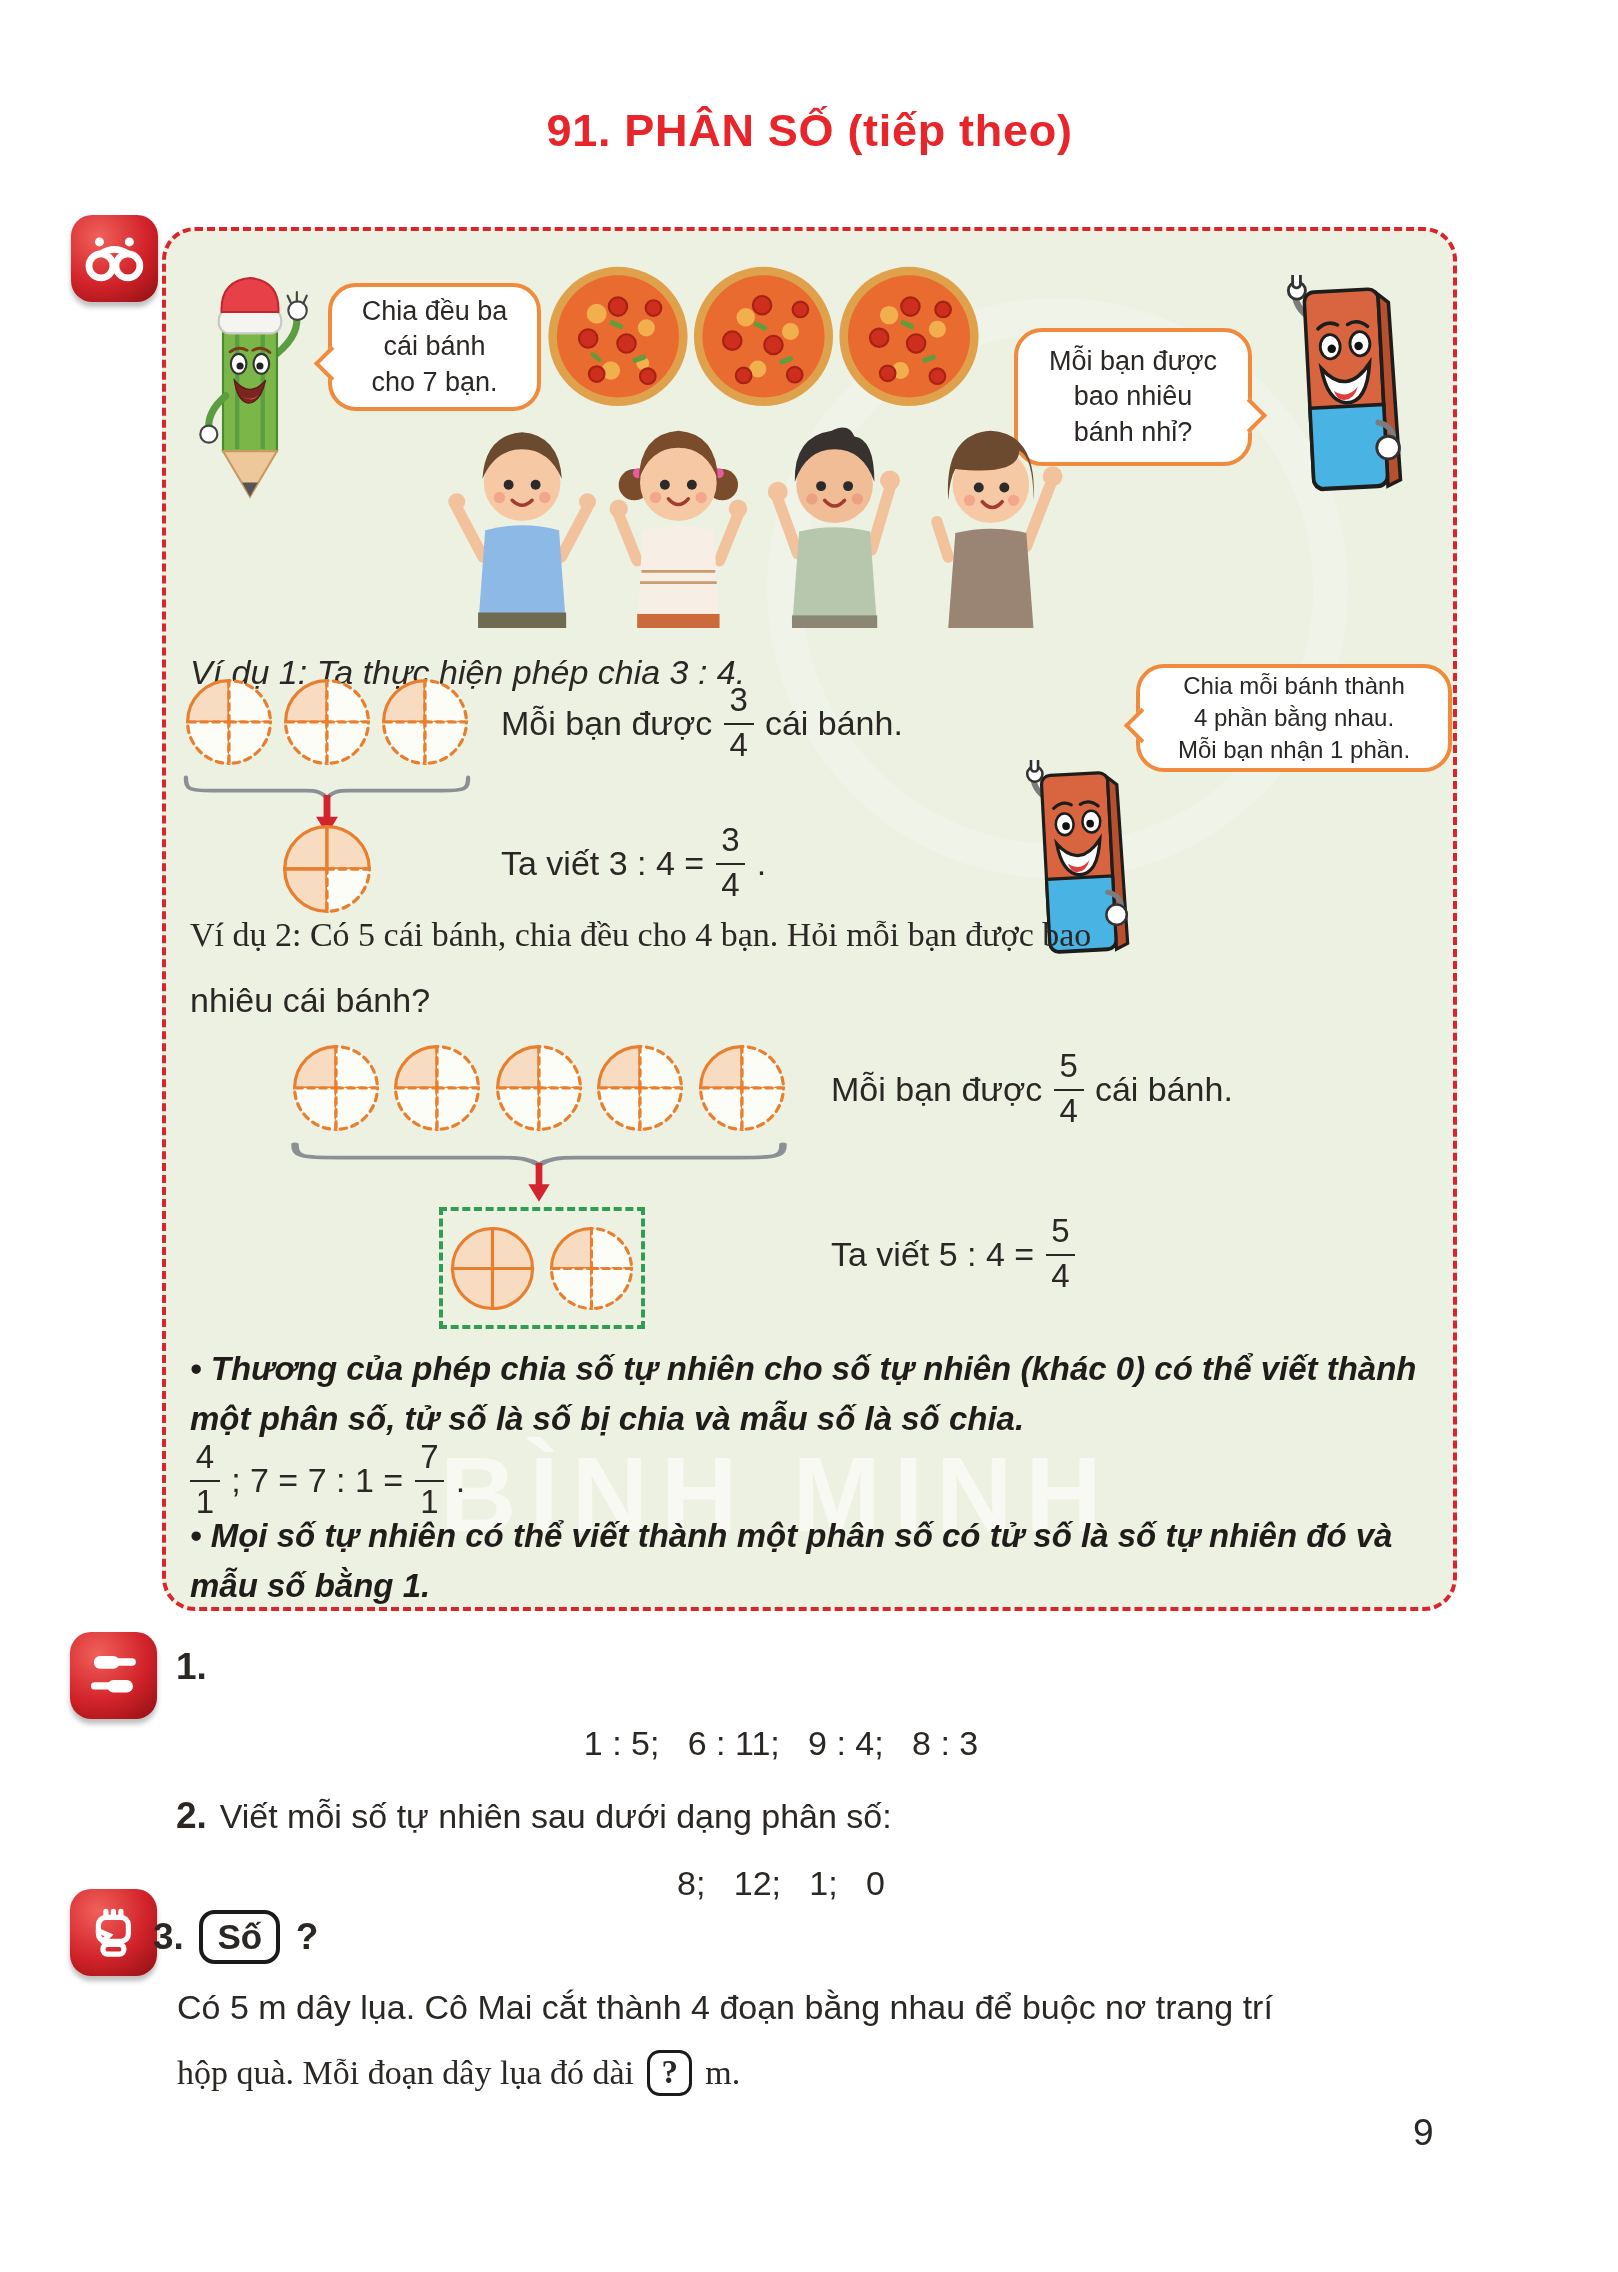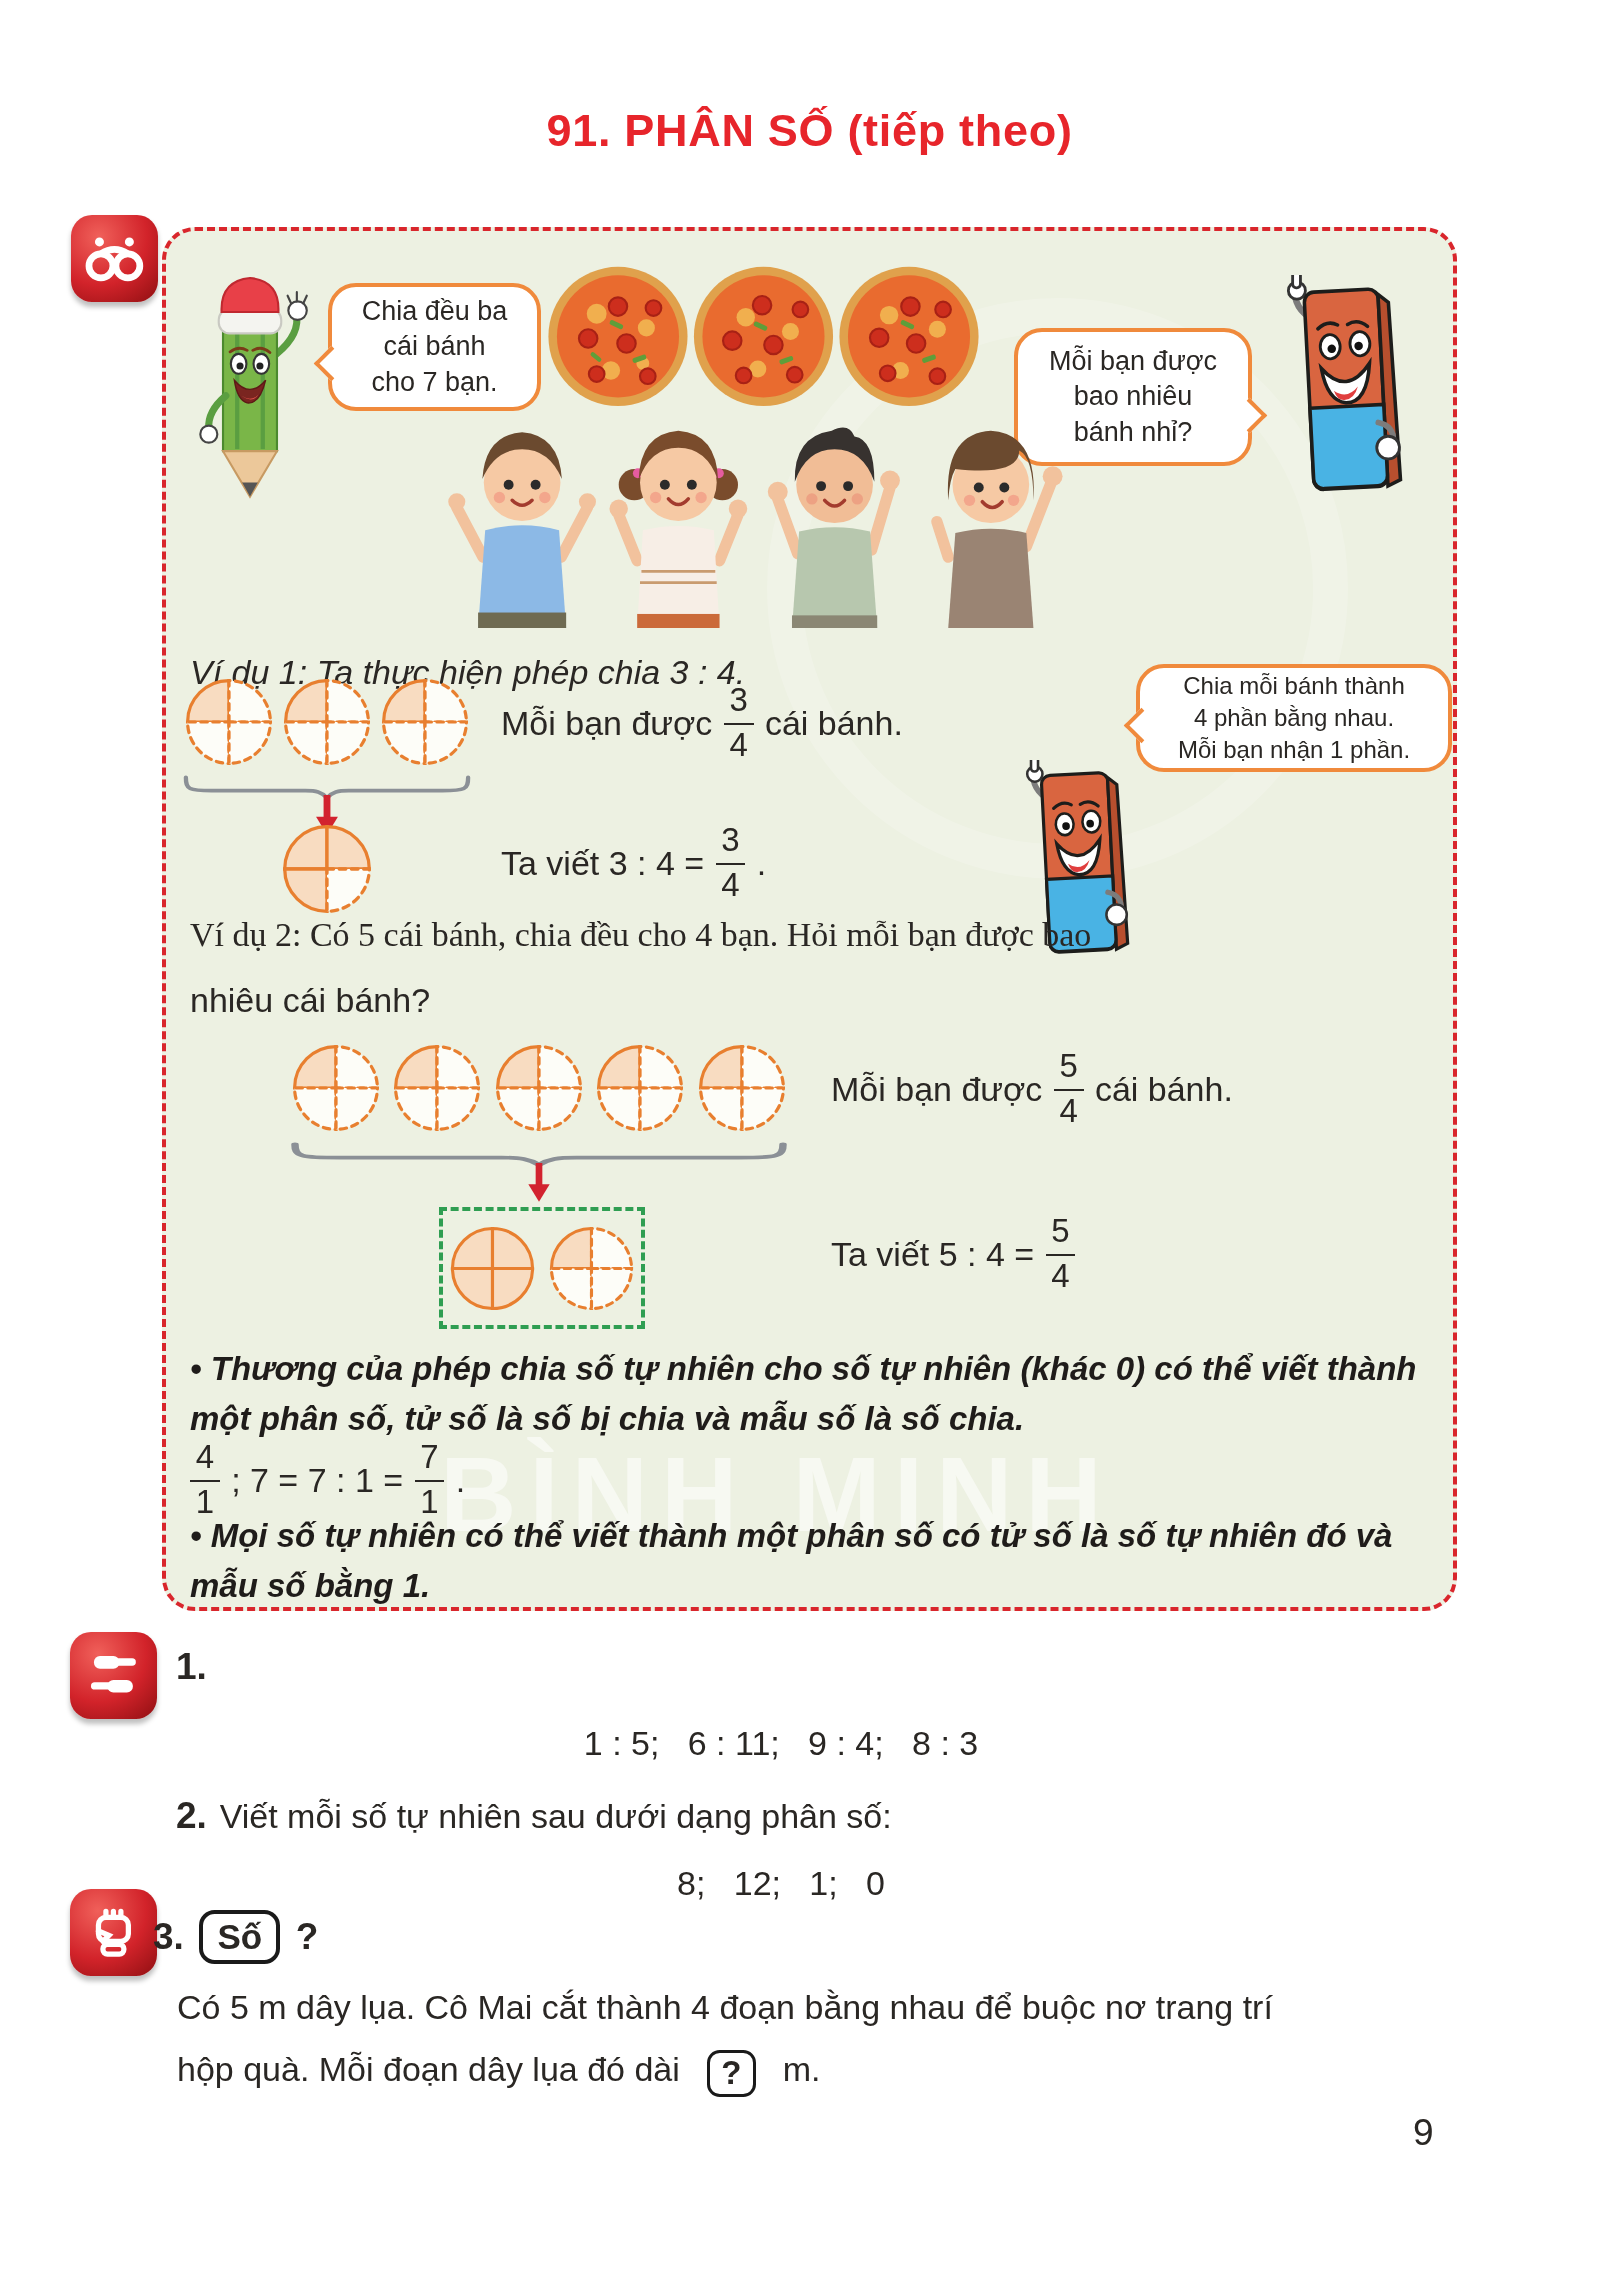--- a/index.html
+++ b/index.html
@@ -495,20 +495,20 @@
     <path d="M30,48 l14,6 l-8,8"></path>
     <rect x="36" y="66" width="28" height="13" rx="6"></rect>
   </svg>
 </div>
 <div class="abs" style="left:153px;top:1910px;display:flex;gap:15.6px;align-items:center;">
   <span class="ex-num">3.</span>
   <span class="so-badge">Số</span>
   <span class="ex-num">?</span>
 </div>
 <div class="abs ex-prompt" style="left:177px;top:1988px;">Có 5 m dây lụa. Cô Mai cắt thành 4 đoạn bằng nhau để buộc nơ trang trí</div>
-<div class="abs" style="left:177px;top:2050px;display:flex;align-items:flex-start;gap:20px;">
+<div class="abs" style="left:177px;top:2050px;display:flex;align-items:center;gap:6px;font-family:Liberation Serif, serif;">
   <span class="ex-prompt">hộp quà. Mỗi đoạn dây lụa đó dài</span>
   <span class="q-box">?</span>
   <span class="ex-prompt">m.</span>
 </div>
 
 <div class="abs page-num" style="left:1413px;top:2112px;">9</div>
 
 
 </body></html>

